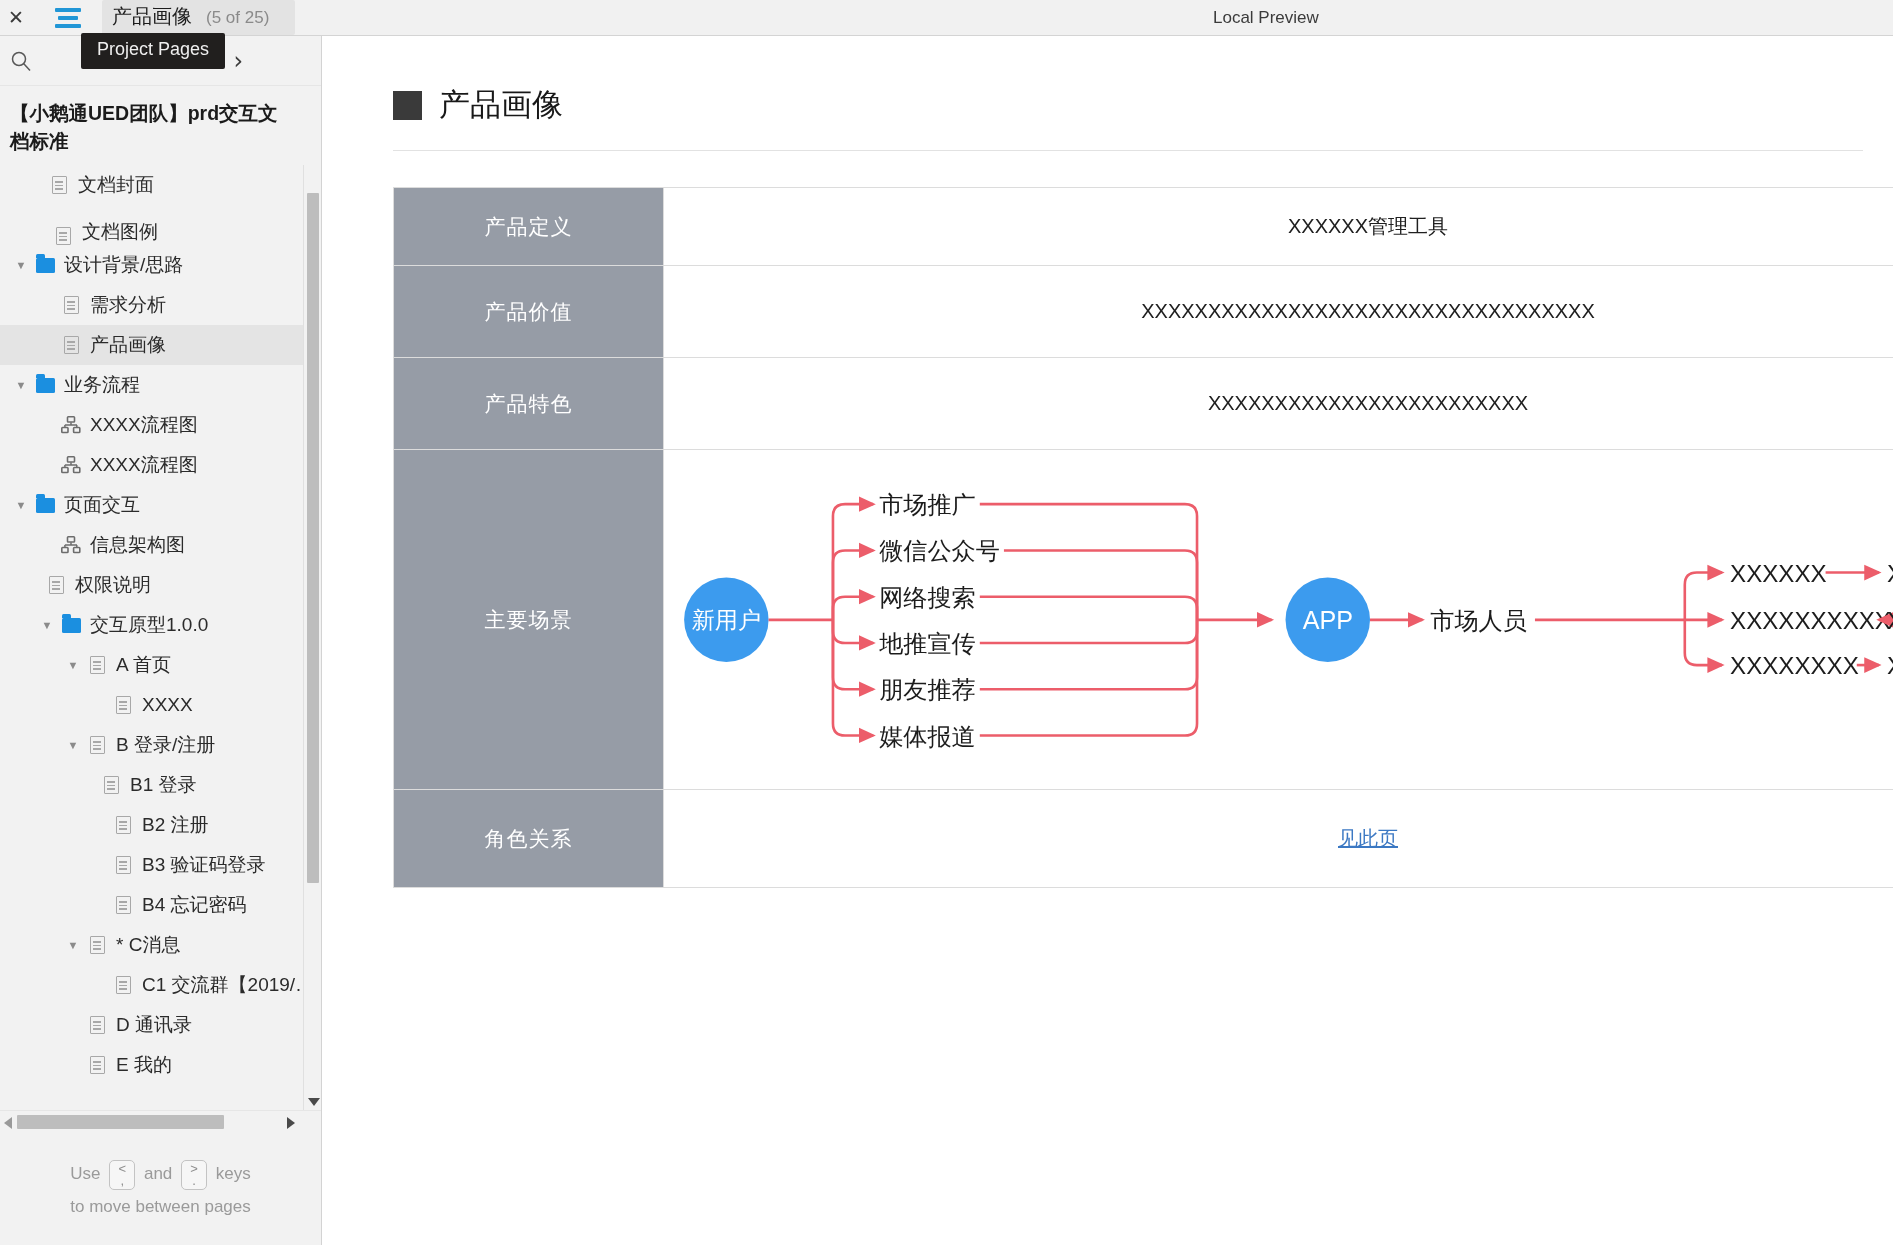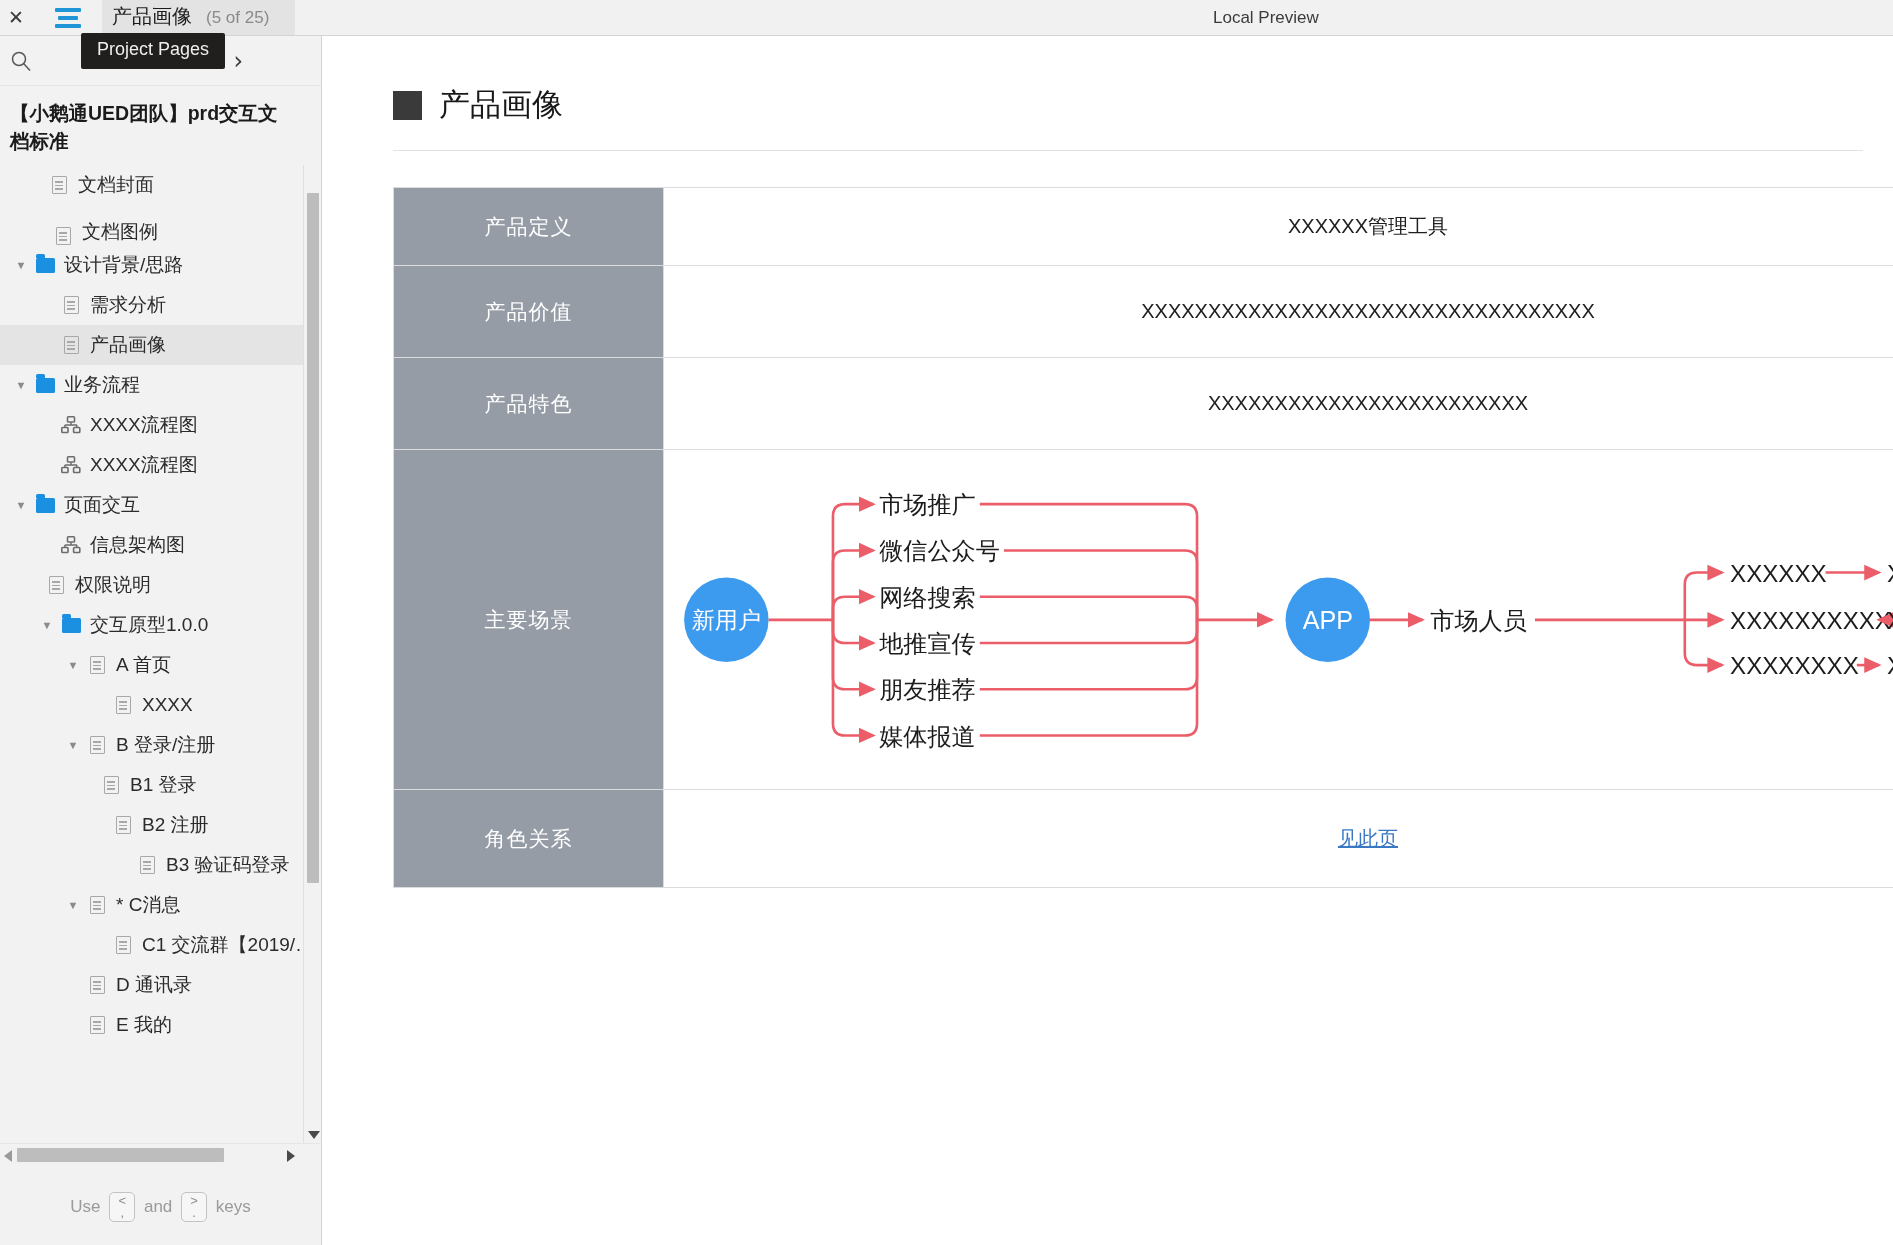--- a/index.html
+++ b/index.html
@@ -395,30 +395,41 @@
             <span class="tw-caret empty">▼</span>
             <span class="tw-icon">
               <span class="ic-page">
                 <i></i>
                 <i></i>
                 <i></i>
               </span>
             </span>
             <span class="tw-label">B2 注册</span>
           </div>
-          <div class="tree-item" style="padding-left: 88px; margin-left: 24px;">
+          <div class="tree-item" style="padding-left: 88px;">
             <span class="tw-caret empty">▼</span>
             <span class="tw-icon">
               <span class="ic-page">
                 <i></i>
                 <i></i>
                 <i></i>
               </span>
             </span>
             <span class="tw-label">B3 验证码登录</span>
+          </div>
+          <div class="tree-item" style="padding-left: 88px;">
+            <span class="tw-caret empty">▼</span>
+            <span class="tw-icon">
+              <span class="ic-page">
+                <i></i>
+                <i></i>
+                <i></i>
+              </span>
+            </span>
+            <span class="tw-label">B4 忘记密码</span>
           </div>
           <div class="tree-item" style="padding-left: 62px;">
             <span class="tw-caret">▼</span>
             <span class="tw-icon">
               <span class="ic-page">
                 <i></i>
                 <i></i>
                 <i></i>
               </span>
             </span>
@@ -481,20 +492,21 @@
         </span>
         <span>and</span>
         <span class="keycap">
           <span style="display:flex;flex-direction:column;line-height:0.95;">
             <b style="font-weight:400">&gt;</b>
             <b style="font-weight:400">.</b>
           </span>
         </span>
         <span>keys</span>
       </div>
+      <div>to move between pages</div>
     </div>
 
   </div>
 
   <div class="main">
 
     <div class="page-head">
       <div class="sq"></div>
       <div class="ttl">产品画像</div>
     </div>

